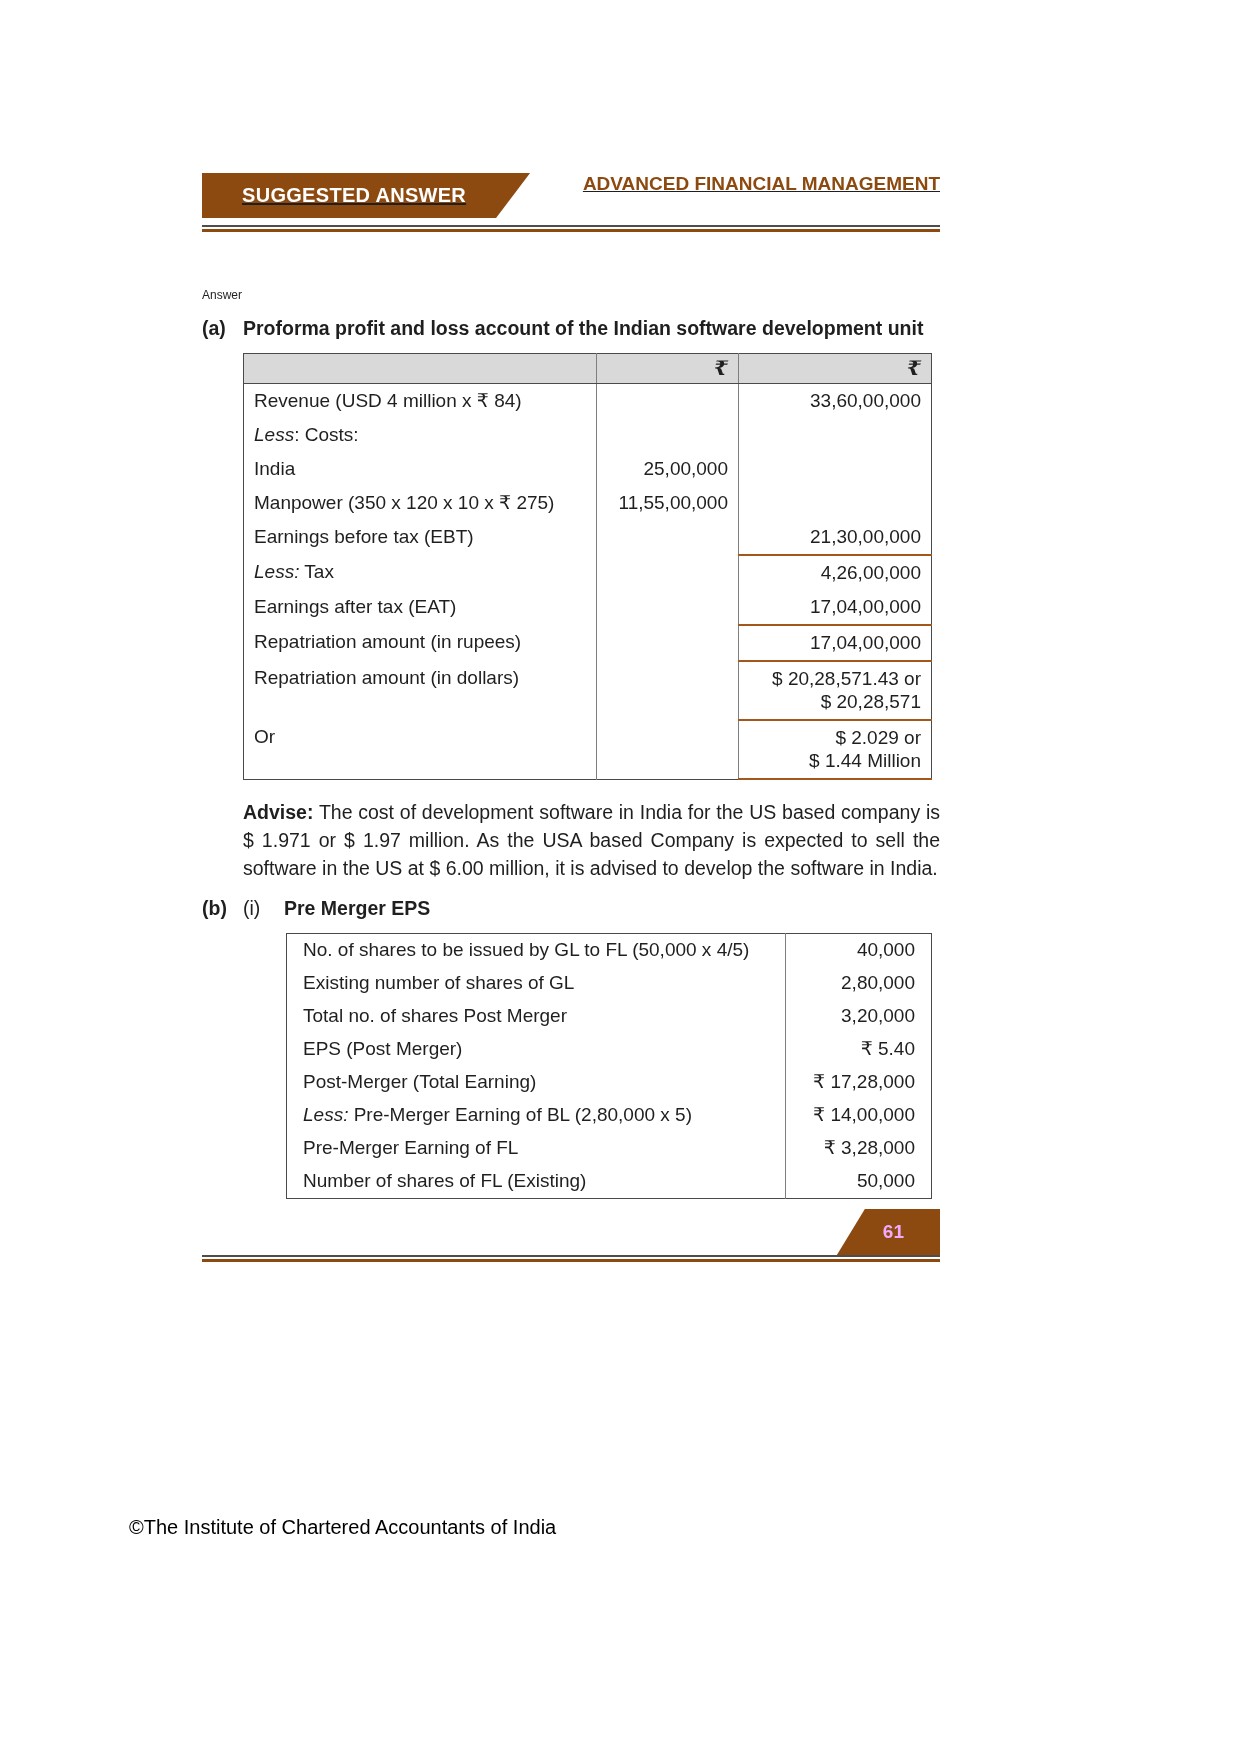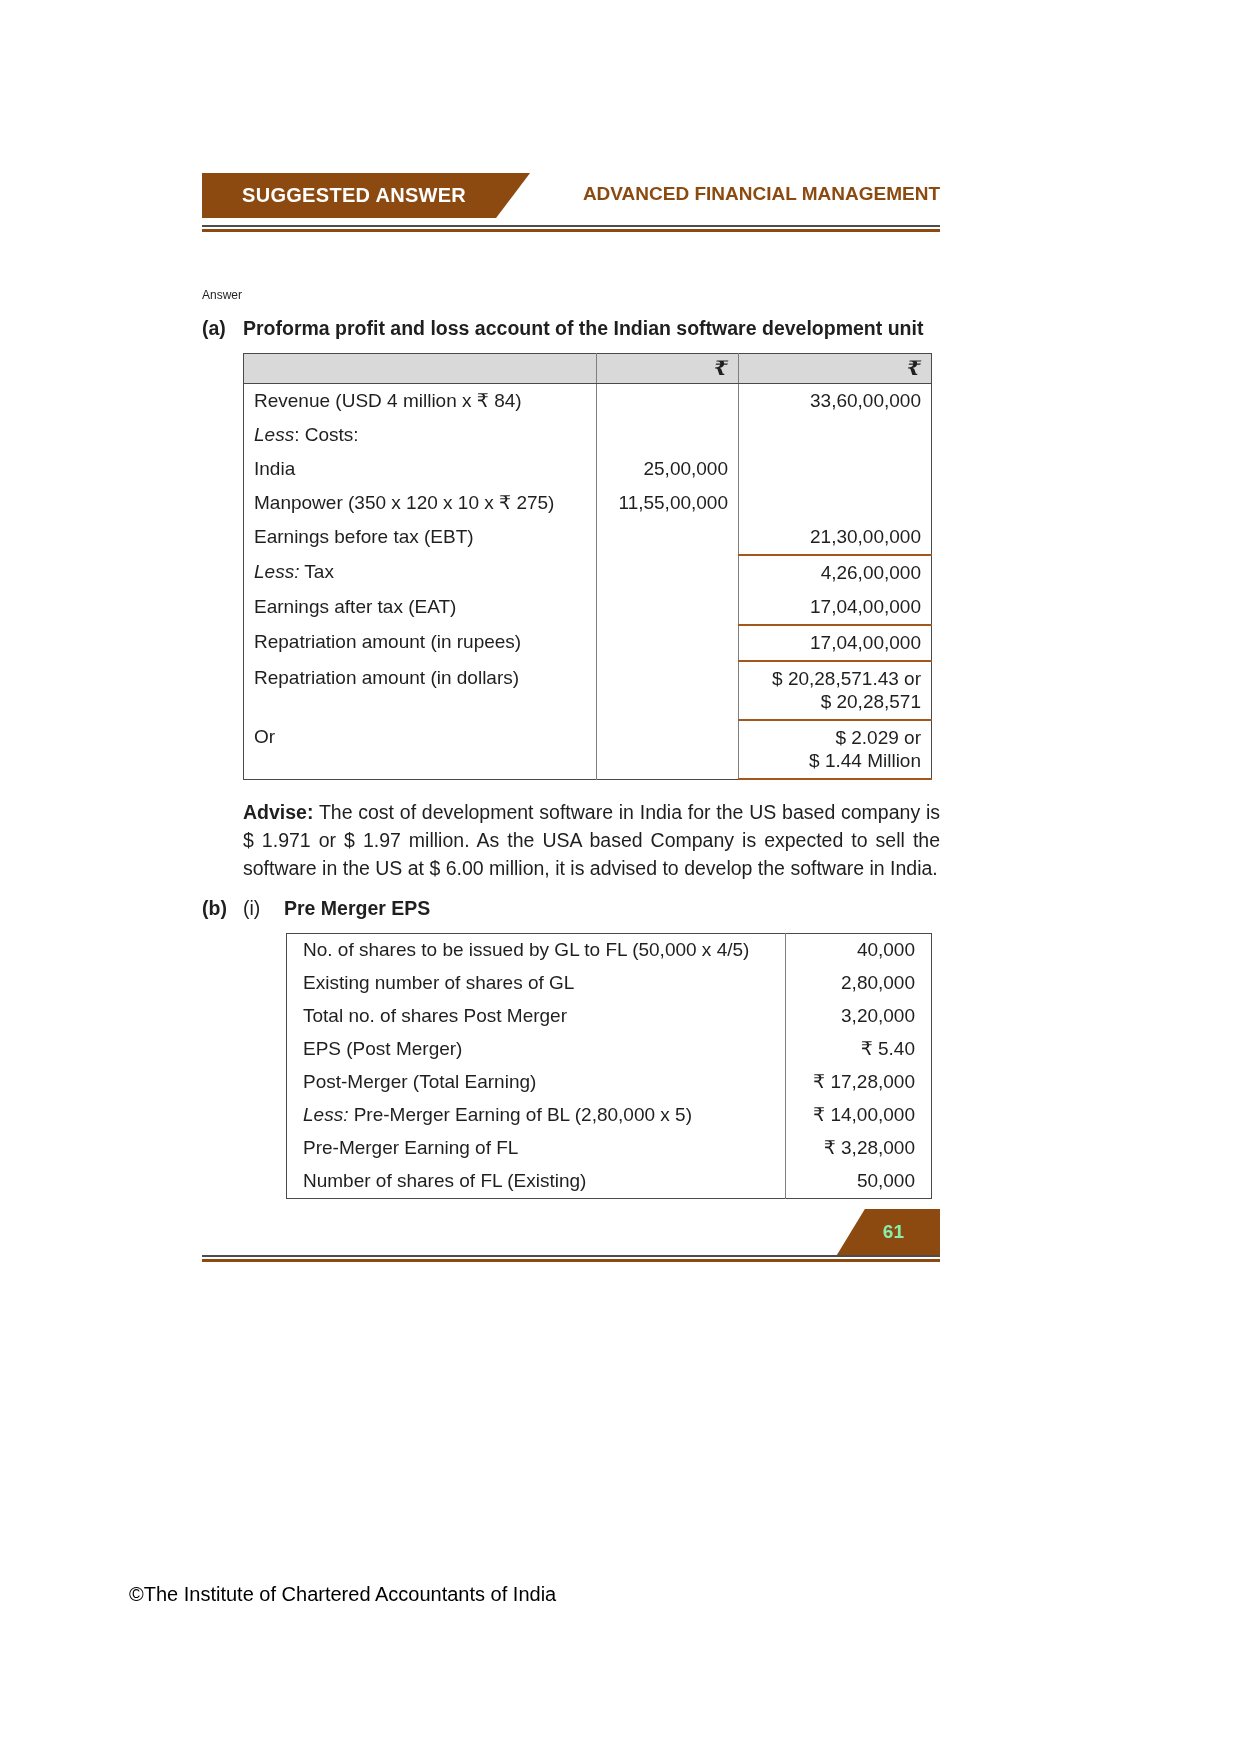--- a/index.html
+++ b/index.html
@@ -9,21 +9,21 @@
     width: 1241px;
     height: 1754px;
     background: #ffffff;
     font-family: "Liberation Sans", "DejaVu Sans", sans-serif;
     color: #1f1f1f;
     overflow: hidden;
   }
   .content { padding: 173px 301px 0 202px; }
 
   
-  .header-row { display: flex; align-items: center; justify-content: space-between; }
+  .header-row { display: flex; align-items: flex-start; justify-content: space-between; text-decoration: underline; }
   .banner {
     background: #8C4A10;
     color: #ffffff;
     font-weight: 700;
     font-size: 20px;
     letter-spacing: 0.3px;
     padding: 11px 64px 11px 40px;
     clip-path: polygon(0 0, 100% 0, calc(100% - 34px) 100%, 0 100%);
     white-space: nowrap;
   }
@@ -82,33 +82,33 @@
   .table-b { width: 645px; margin: 13px 0 0 84px; border: 1.6px solid #4a4a4a; }
   .table-b td { padding: 5px 16px 6px; line-height: 22px; vertical-align: top; }
   .table-b td + td { border-left: 1.2px solid #7f7f7f; }
   .table-b td.lbl { text-align: left; }
   .table-b td.num { text-align: right; }
 
   
   .pageno-row { display: flex; justify-content: flex-end; margin-top: 10px; }
   .pageno {
     background: #8C4A10;
-    color: #86efac;
+    color: #f0abfc;
     font-weight: 700;
     font-size: 19px;
     padding: 12px 36px 12px 46px;
     clip-path: polygon(28px 0, 100% 0, 100% 100%, 0 100%);
   }
   .bottom-rule { margin-top: 0; }
 
   
   .footer {
     position: absolute;
     left: 129px;
-    top: 1583px;
+    top: 1516px;
     font-size: 20px;
     color: #000000;
   }
   em { font-style: italic; }
 </style>
 </head>
 <body>
 
 <div class="page">
   <div class="content">

